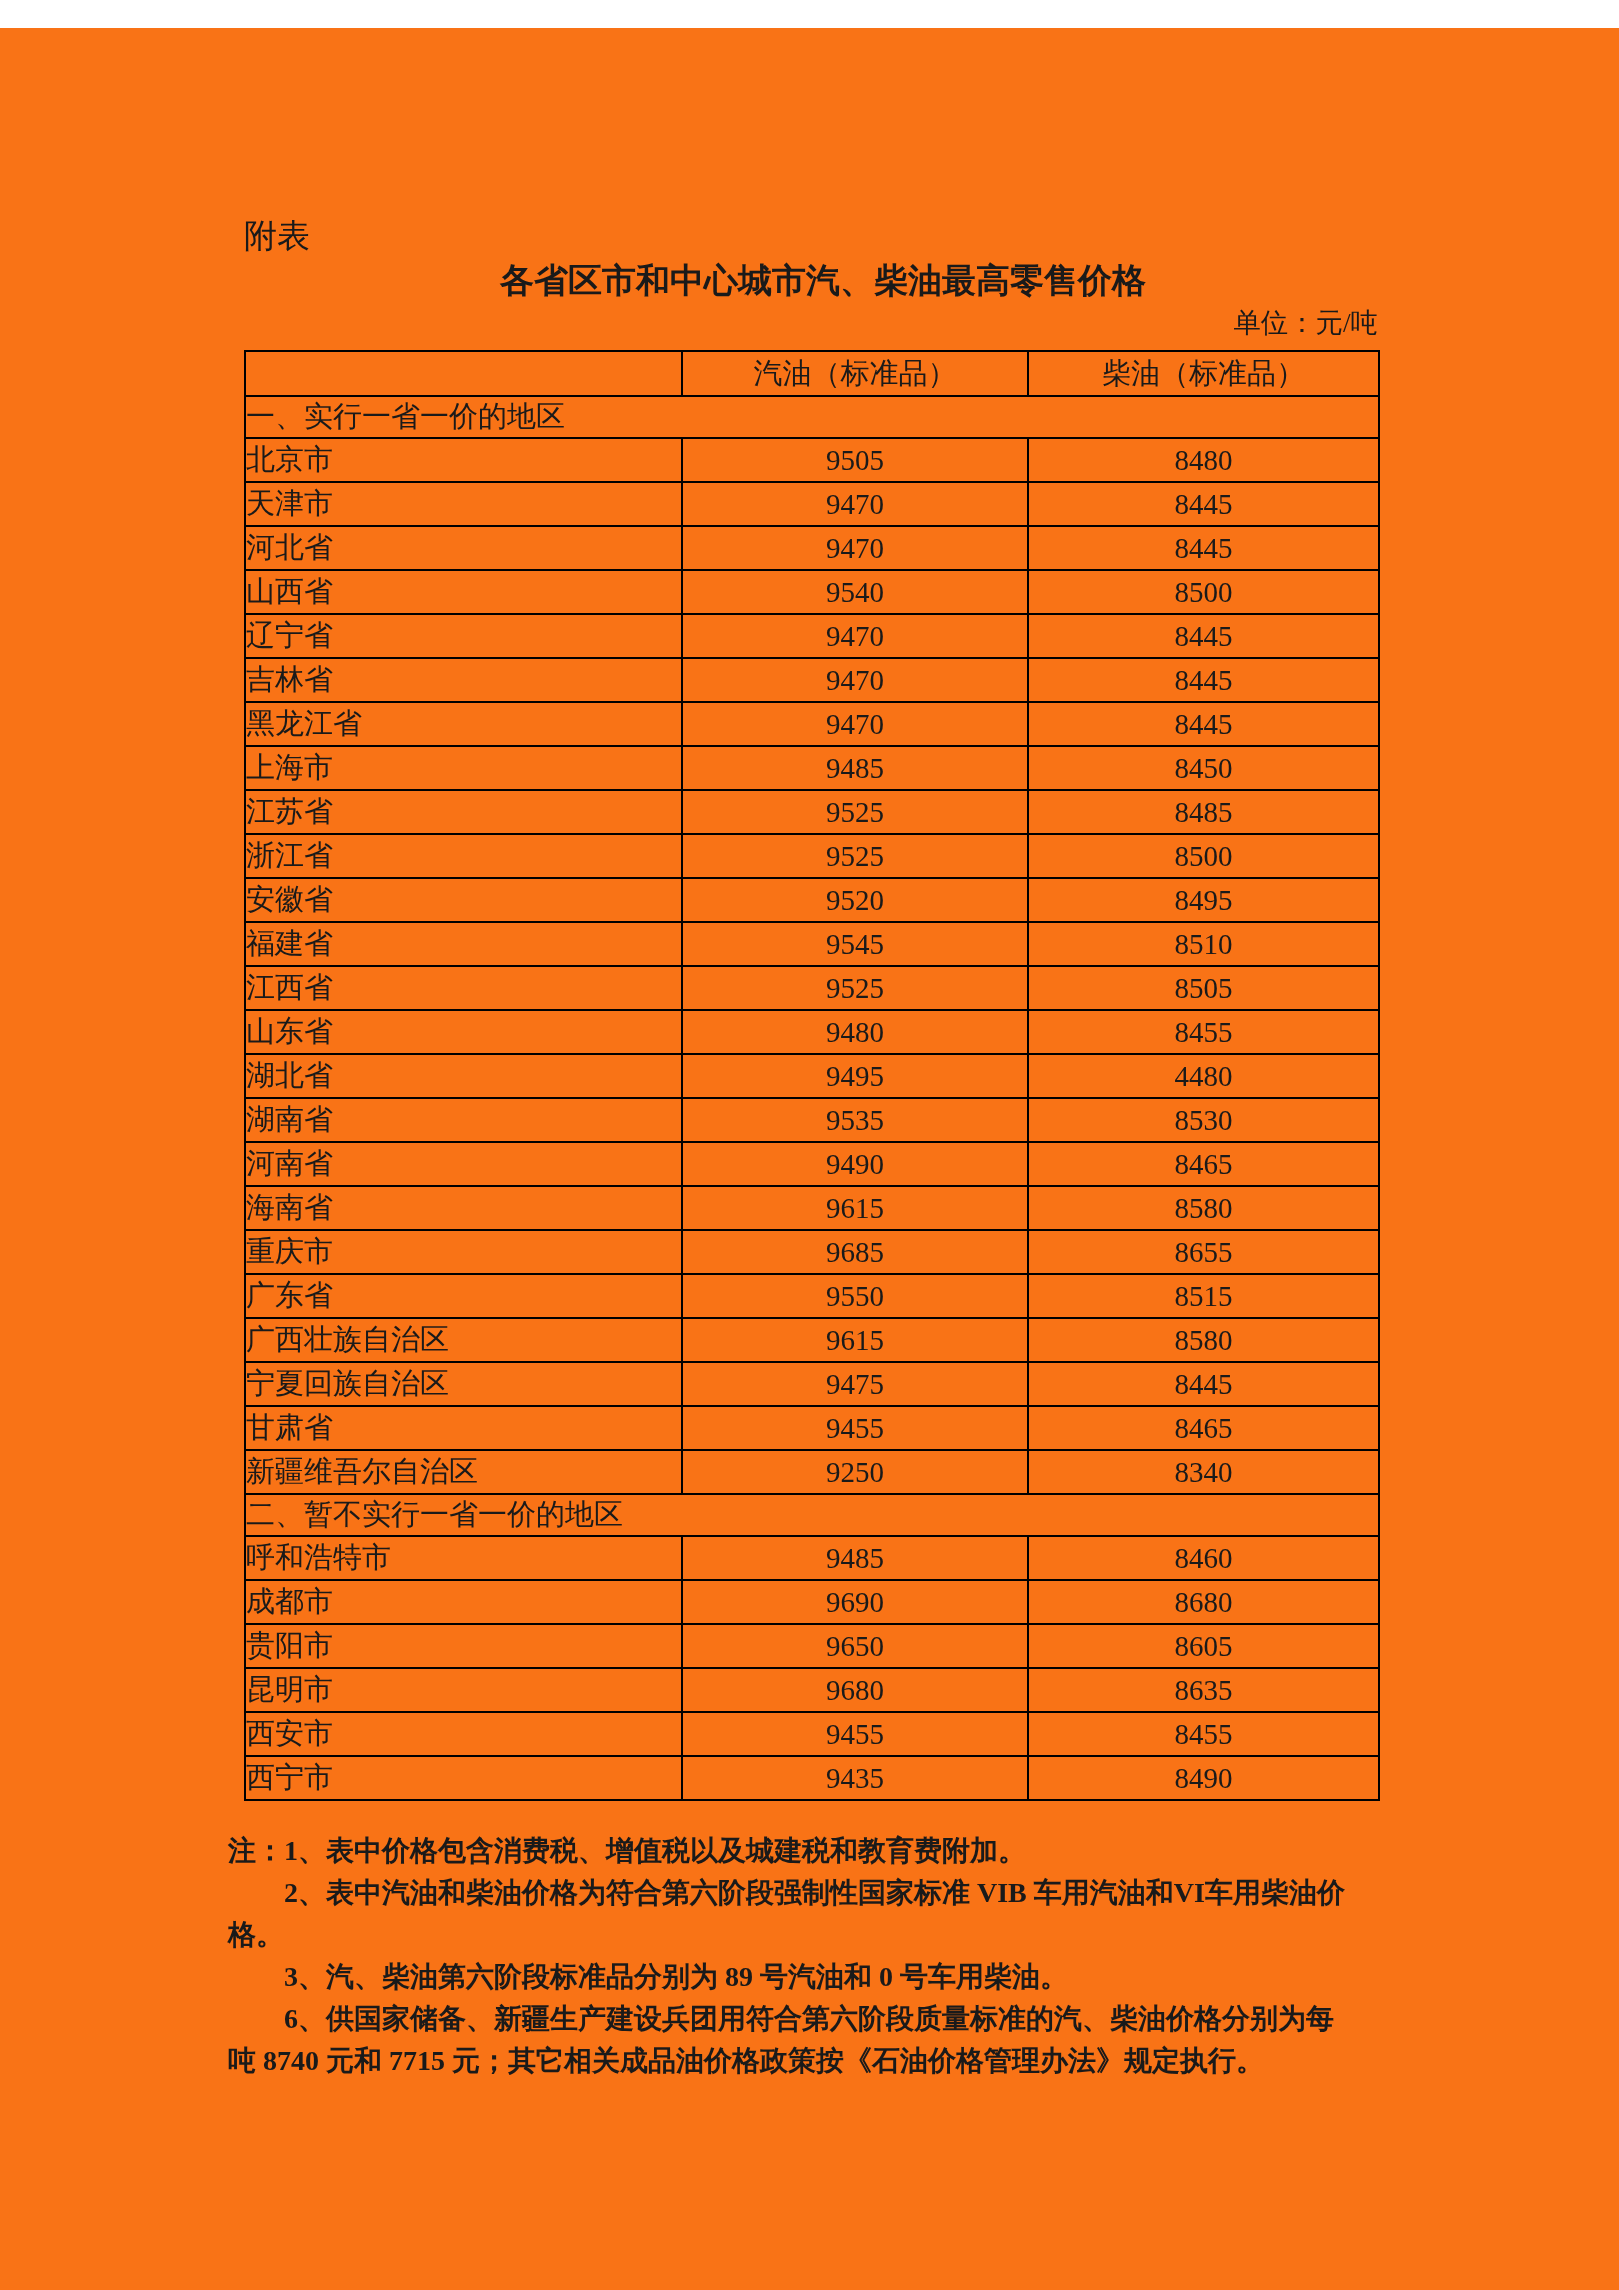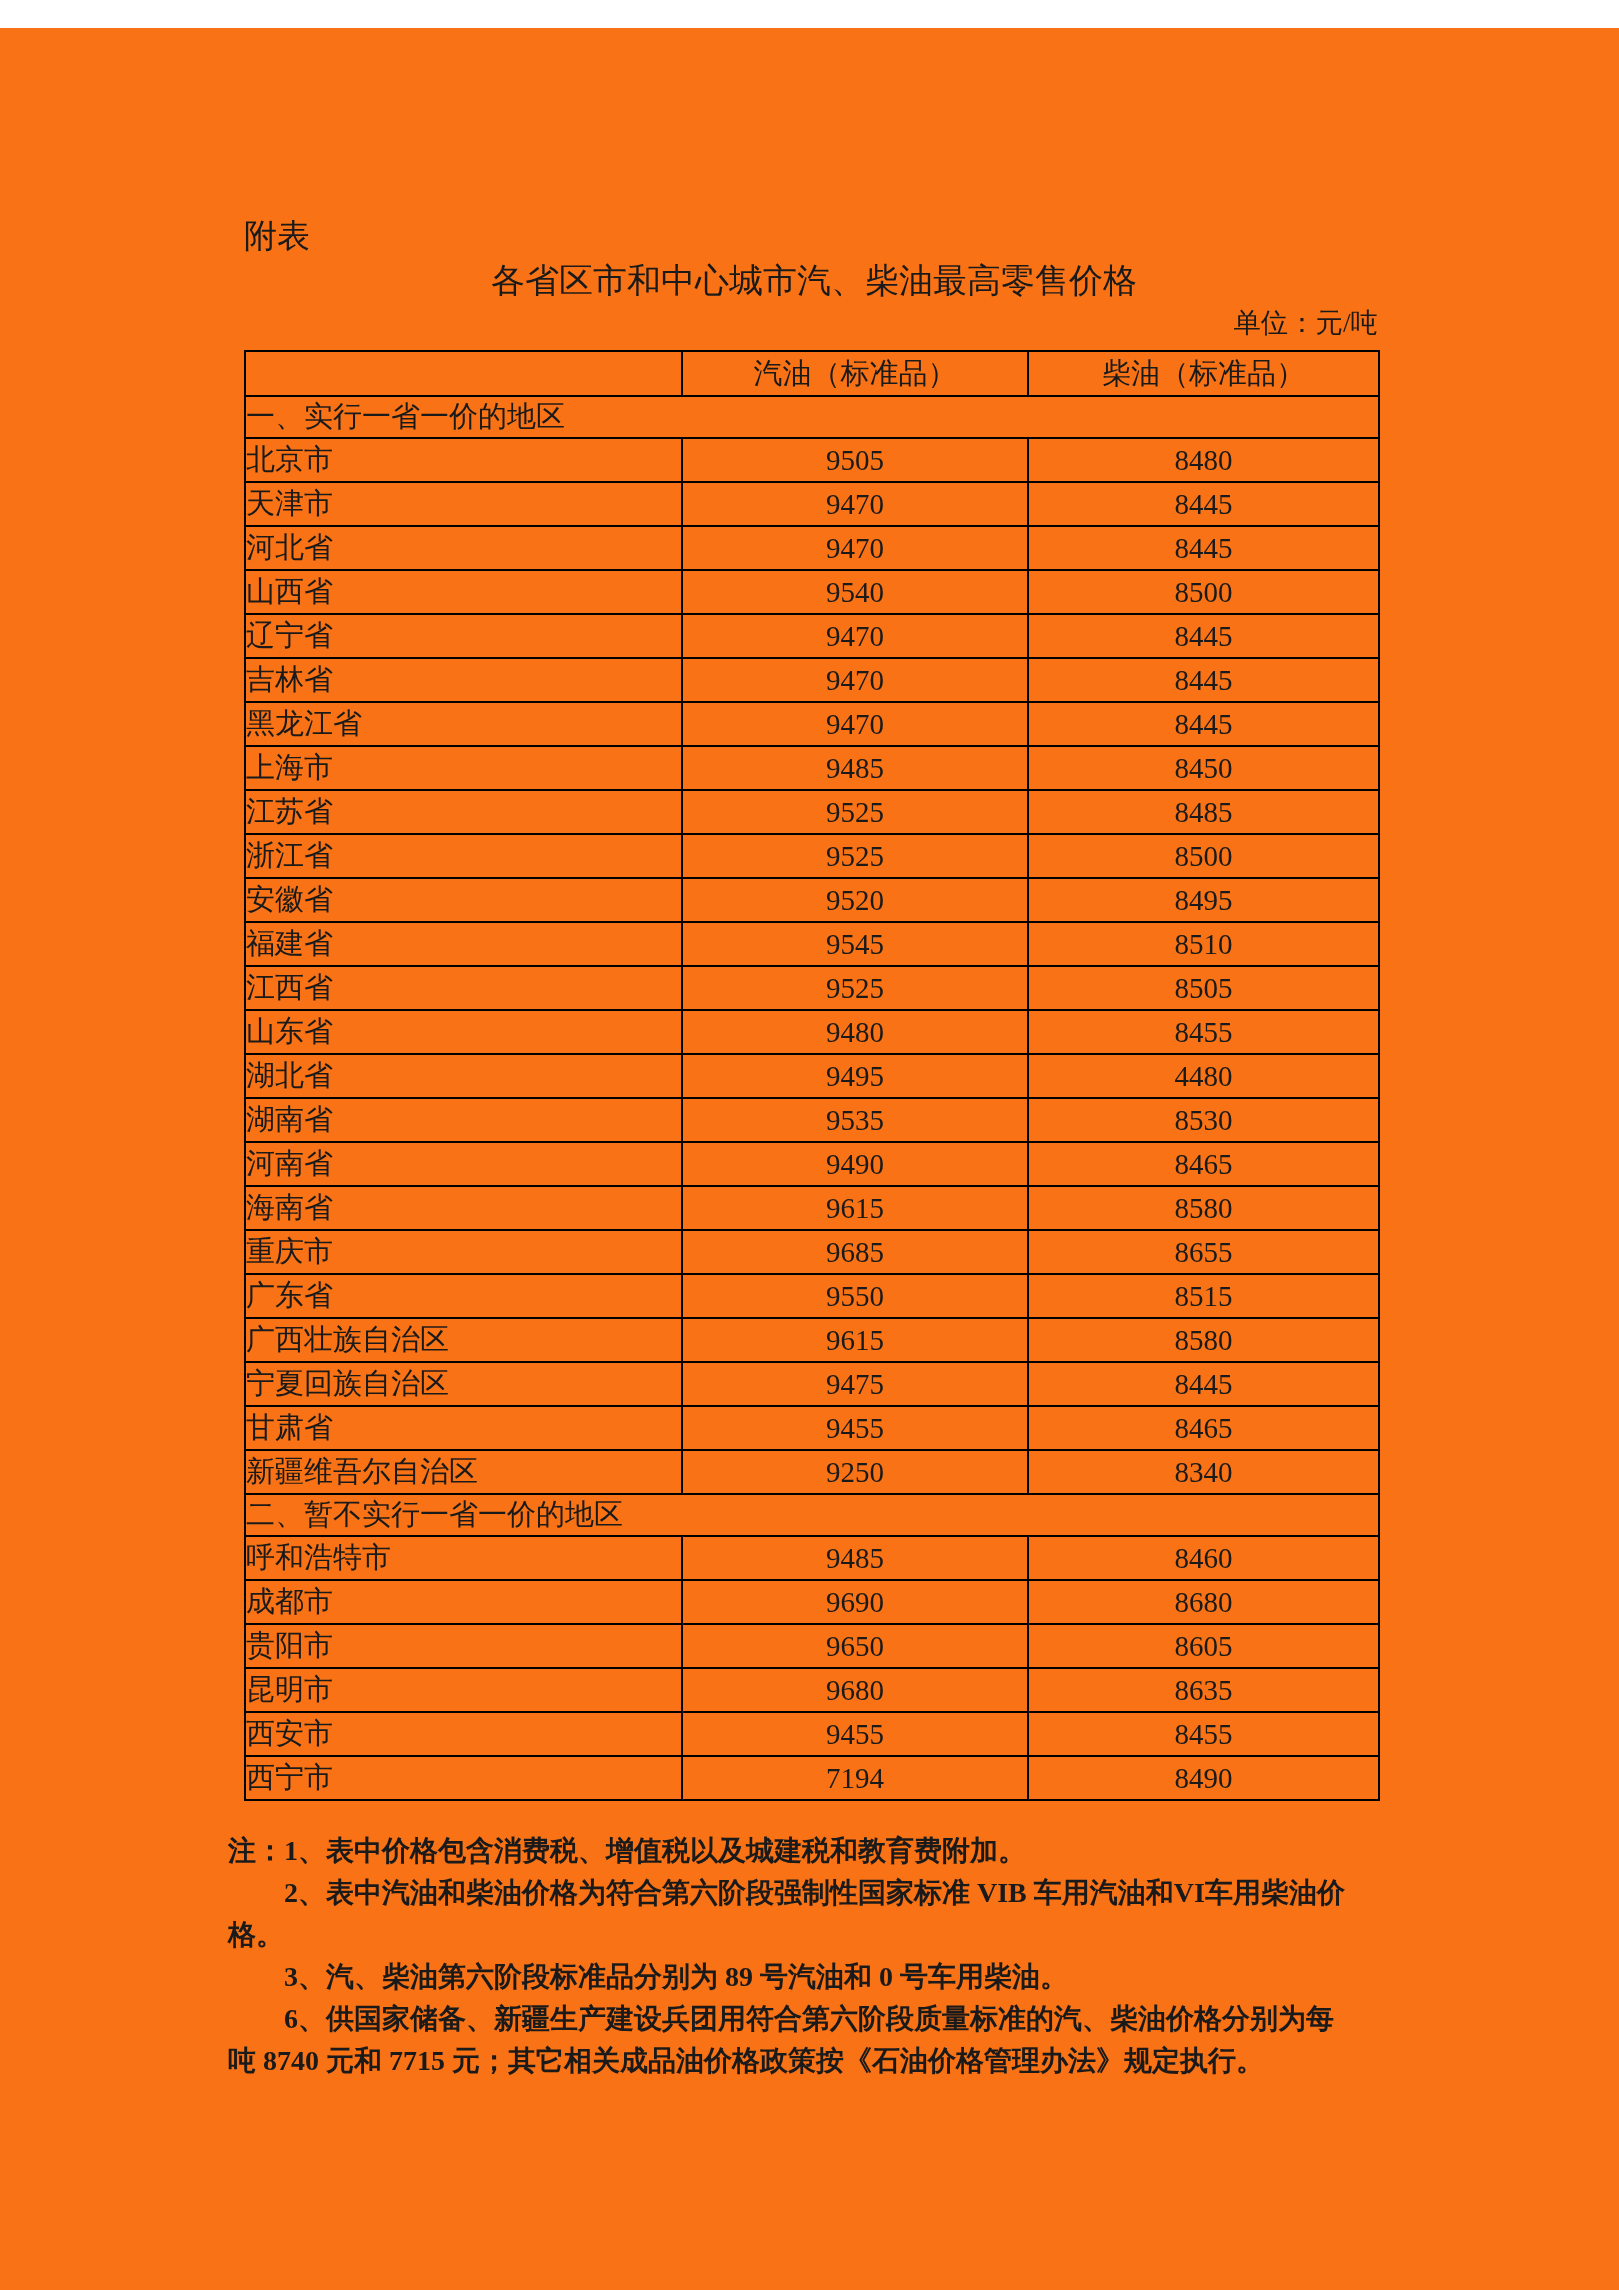--- a/index.html
+++ b/index.html
@@ -20,27 +20,27 @@
   .doc-label {
     position: absolute;
     left: 244px;
     top: 188px;
     font-size: 33px;
     line-height: 41px;
     white-space: nowrap;
   }
   .doc-title {
     position: absolute;
-    left: 247px;
+    left: 256px;
     top: 231px;
     width: 1134px;
     text-align: center;
     font-size: 34px;
     line-height: 43px;
-    font-weight: normal;
+    font-weight: bold;
     white-space: nowrap;
   }
   .unit-label {
     position: absolute;
     left: 244px;
     top: 278px;
     width: 1134px;
     text-align: right;
     font-size: 27.4px;
     line-height: 35px;
@@ -265,21 +265,21 @@
           <td class="price-cell">9680</td>
           <td class="price-cell">8635</td>
         </tr>
         <tr class="data-row">
           <td class="region-cell">西安市</td>
           <td class="price-cell">9455</td>
           <td class="price-cell">8455</td>
         </tr>
         <tr class="data-row">
           <td class="region-cell">西宁市</td>
-          <td class="price-cell">7194</td>
+          <td class="price-cell">9435</td>
           <td class="price-cell">8490</td>
         </tr>
       </tbody>
   </table>
 
   <div class="notes" id="notes-container">
       <div class="note-line">注：1、表中价格包含消费税、增值税以及城建税和教育费附加。</div>
       <div class="note-line indented">2、表中汽油和柴油价格为符合第六阶段强制性国家标准 VIB 车用汽油和VI车用柴油价</div>
       <div class="note-line">格。</div>
       <div class="note-line indented">3、汽、柴油第六阶段标准品分别为 89 号汽油和 0 号车用柴油。</div>

